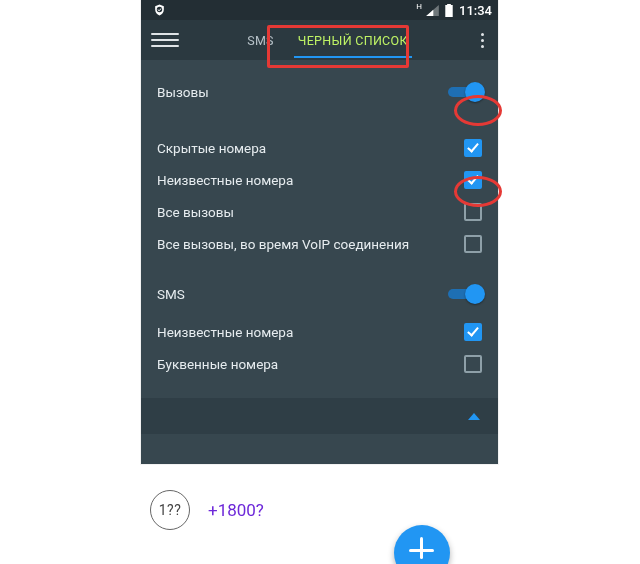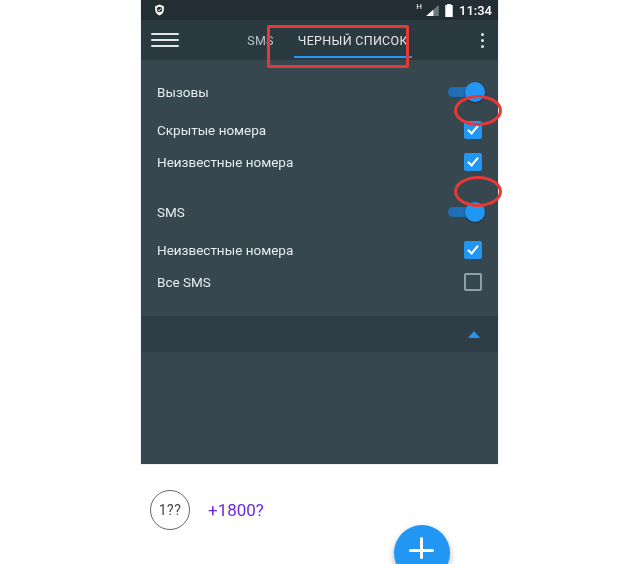--- a/index.html
+++ b/index.html
@@ -9,21 +9,21 @@
   .status{height:20px;background:#232e34;display:flex;align-items:center;justify-content:flex-end;padding:0 6px;gap:6px;color:#fff;font-size:11px;}
   .status .sup{font-size:8px;align-self:flex-start;margin-top:2px;margin-right:-2px;}
   .status .shield{margin-right:auto;margin-left:6px;display:flex;align-items:center;}
   .status svg{display:block;}
   
   .appbar{height:40px;background:#2b3940;display:flex;align-items:center;padding:0 6px;color:#cfd8dc;}
   .hamburger{width:28px;height:28px;display:flex;flex-direction:column;justify-content:center;gap:4px;padding:0 4px;}
   .hamburger span{height:2px;background:#e0e4e7;border-radius:1px;}
   .tabs{flex:1;display:flex;align-items:stretch;height:100%;justify-content:center;gap:0;}
   .tab{display:flex;align-items:center;padding:0 12px;font-size:12.5px;letter-spacing:.3px;color:#b7c2c8;position:relative;white-space:nowrap;}
-  .tab.active{color:#e5e5e5;}
+  .tab.active{color:#bef264;}
   .tab.active::after{content:"";position:absolute;left:8px;right:8px;bottom:2px;height:2px;background:#2196f3;}
   .kebab{width:20px;display:flex;flex-direction:column;align-items:center;gap:3px;}
   .kebab i{width:3px;height:3px;border-radius:50%;background:#e0e4e7;}
   
   .hl{position:absolute;border:3px solid #e53935;border-radius:2px;pointer-events:none;}
   .hl-tab{left:267px;top:25px;width:136px;height:37px;}
   .ring{position:absolute;border:3px solid #e53935;border-radius:50%/50%;pointer-events:none;}
   .ring1{left:454px;top:95px;width:42px;height:25px;}
   .ring2{left:454px;top:176px;width:42px;height:25px;}
   
@@ -106,42 +106,50 @@
 
     <div class="list">
 
       <div class="row header">
         <span class="lbl">Вызовы</span>
         <div class="toggle on">
             <div class="track"></div>
             <div class="thumb"></div>
           </div>
       </div>
-      <div class="row" style="margin-top:6px;justify-content:center;">
+      <div class="row" style="margin-top:24px;justify-content:center;">
         <span class="lbl">Скрытые номера</span>
         <div class="cbox checked"></div>
       </div>
       <div class="row">
         <span class="lbl">Неизвестные номера</span>
         <div class="cbox checked"></div>
+      </div>
+      <div class="row">
+        <span class="lbl">Все вызовы</span>
+        <div class="cbox"></div>
+      </div>
+      <div class="row">
+        <span class="lbl">Все вызовы, во время VoIP соединения</span>
+        <div class="cbox"></div>
       </div>
 
       <div class="row header gap-top">
         <span class="lbl">SMS</span>
         <div class="toggle on">
             <div class="track"></div>
             <div class="thumb"></div>
           </div>
       </div>
       <div class="row" style="margin-top:6px;">
         <span class="lbl">Неизвестные номера</span>
         <div class="cbox checked"></div>
       </div>
       <div class="row">
-        <span class="lbl">Все SMS</span>
+        <span class="lbl">Буквенные номера</span>
         <div class="cbox"></div>
       </div>
 
     </div>
 
     <div class="collapsebar">
       <div class="caret-up"></div>
     </div>
 
   </div>

